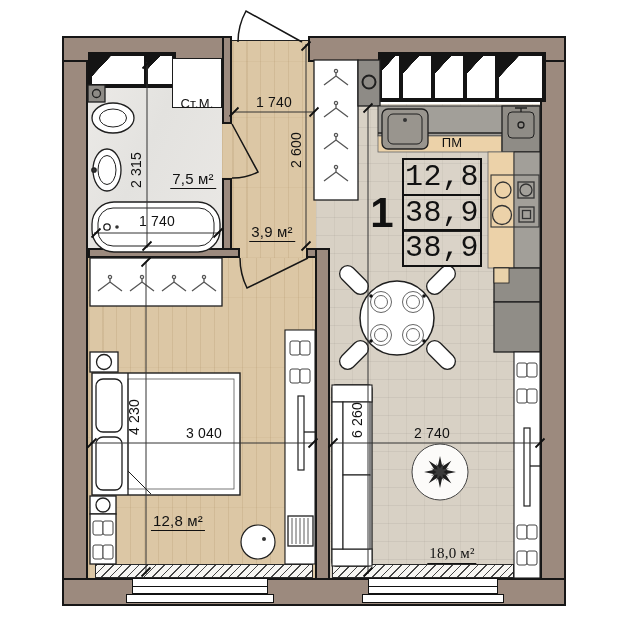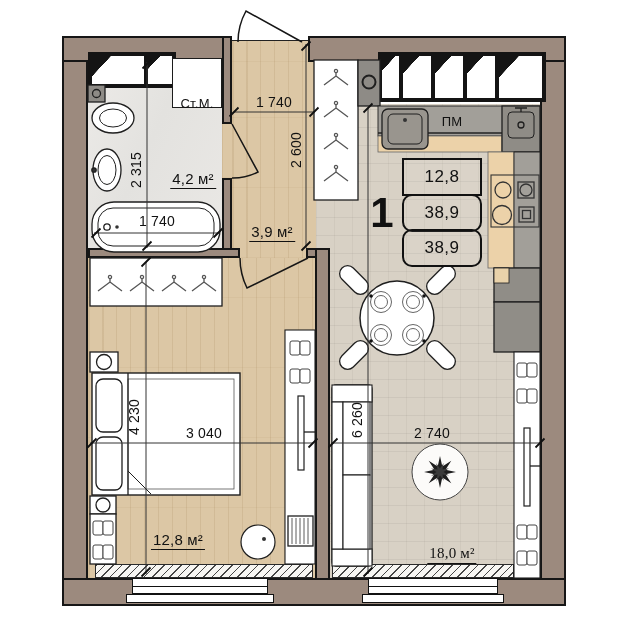--- a/index.html
+++ b/index.html
@@ -24,22 +24,22 @@
   svg.overlay{position:absolute;left:0;top:0;z-index:3;}
   .label{position:absolute;z-index:4;transform:translate(-50%,-50%);font-size:14px;line-height:1;
          white-space:nowrap;color:#111;letter-spacing:.2px;}
   .label.rot{transform:translate(-50%,-50%) rotate(-90deg);}
   .label.area{font-size:15px;border-bottom:1.4px solid #111;padding:0 2px 2px;}
   .label.small{font-size:13px;}
   .table-wrap{position:absolute;left:362px;top:158px;z-index:4;display:flex;align-items:center;}
   .rooms-num{width:40px;text-align:center;font-size:42px;font-weight:bold;line-height:1;}
   .cells{display:flex;flex-direction:column;}
   .cell{width:80px;height:38px;border:2.4px solid #111;box-sizing:border-box;display:flex;
-        align-items:center;justify-content:center;font-size:17px;letter-spacing:.5px;background:rgba(255,255,255,.06);}
-  .cell+.cell{margin-top:-2.4px;border-radius:10px;}
+        align-items:center;justify-content:center;font-size:30px;letter-spacing:.5px;background:rgba(255,255,255,.06);font-family:Liberation Mono, monospace;}
+  .cell+.cell{margin-top:-2.4px;}
 </style>
 </head>
 <body>
 
 <div class="stage">
 
   <div class="floor floor-bath" style="left:88px;top:62px;width:134px;height:186px;"></div>
   <div class="floor floor-wood" style="left:232px;top:42px;width:84px;height:216px;"></div>
   <div class="floor floor-wood" style="left:222px;top:124px;width:10px;height:54px;"></div>
   <div class="floor floor-wood" style="left:88px;top:258px;width:227px;height:320px;"></div>
@@ -329,34 +329,34 @@
         <path d="M301.5,50.5 L310.5,41.5 M301.5,250.5 L310.5,241.5"></path>
         <path d="M141.5,266.5 L150.5,257.5 M141.5,576.5 L150.5,567.5"></path>
         <path d="M87.5,447.5 L96.5,438.5 M308.5,447.5 L317.5,438.5"></path>
         <path d="M363.5,112.5 L372.5,103.5 M363.5,576.5 L372.5,567.5"></path>
         <path d="M328.5,447.5 L337.5,438.5 M535.5,447.5 L544.5,438.5"></path>
       </g>
     </g>
   </svg>
 
   <div class="label small" style="left:197px;top:83px;margin-top:20px;">Ст.М.</div>
-  <div class="label small" style="left:452px;top:121px;">ПМ</div>
+  <div class="label small" style="left:452px;top:142px;">ПМ</div>
 
   <div class="label rot" style="left:136px;top:170px;">2 315</div>
   <div class="label" style="left:157px;top:221px;">1 740</div>
   <div class="label" style="left:274px;top:102px;">1 740</div>
   <div class="label rot" style="left:296px;top:150px;">2 600</div>
   <div class="label rot" style="left:134px;top:417px;">4 230</div>
   <div class="label" style="left:204px;top:433px;">3 040</div>
   <div class="label rot" style="left:357px;top:420px;">6 260</div>
   <div class="label" style="left:432px;top:433px;">2 740</div>
 
-  <div class="label area" style="left:193px;top:180px;">4,2 м²</div>
+  <div class="label area" style="left:193px;top:180px;">7,5 м²</div>
   <div class="label area" style="left:272px;top:233px;">3,9 м²</div>
-  <div class="label area" style="left:178px;top:541px;">12,8 м²</div>
+  <div class="label area" style="left:178px;top:522px;">12,8 м²</div>
   <div class="label area" style="left:452px;top:555px;font-family:Liberation Serif, serif;">18,0 м²</div>
 
   <div class="table-wrap">
     <div class="rooms-num">1</div>
     <div class="cells">
       <div class="cell">12,8</div>
       <div class="cell">38,9</div>
       <div class="cell">38,9</div>
     </div>
   </div>

